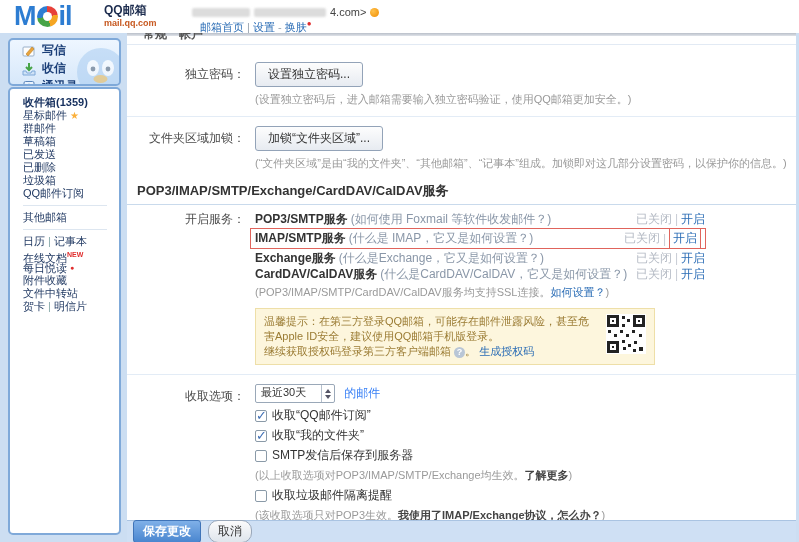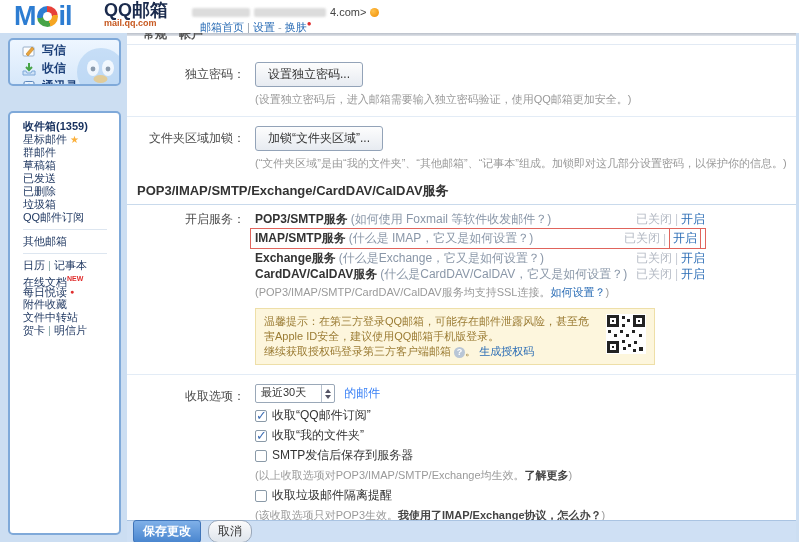--- a/index.html
+++ b/index.html
@@ -8,39 +8,39 @@
 
   
   .header { position:absolute; top:0; left:0; right:0; height:33px; background:#fff; }
   .logo { position:absolute; left:14px; top:1px; display:flex; align-items:center; }
   .logo-letter { font-size:27px; font-weight:bold; color:#2d7dd2; letter-spacing:-1px; }
   .logo-o { width:21px; height:21px; border-radius:50%; margin:0 1px;
     background:conic-gradient(#e7413a 0 22%, #f5a623 22% 45%, #47a447 45% 72%, #2d7dd2 72% 100%);
     position:relative; }
   .logo-o::after { content:""; position:absolute; left:6px; top:6px; width:9px; height:9px; background:#fff; border-radius:50%; }
   .brand { position:absolute; left:104px; top:4px; line-height:12px; }
-  .brand-name { font-size:18px; font-weight:bold; color:#1b2b4d; display:block; }
+  .brand-name { font-size:12px; font-weight:bold; color:#1b2b4d; display:block; }
   .brand-domain { font-size:9px; color:#c7581f; font-weight:bold; }
   .account-line { position:absolute; left:192px; top:6px; display:flex; align-items:center; gap:4px; }
   .blurb { height:9px; background:#dcdcdc; border-radius:2px; filter:blur(1px); display:inline-block; }
   .b1 { width:58px; } .b2 { width:72px; }
   .account-suffix { font-size:11px; color:#444; }
   .orange-badge { width:9px; height:9px; border-radius:50%; background:radial-gradient(circle at 35% 35%, #ffc24d, #f08c00); display:inline-block; }
   .hnav { position:absolute; left:200px; top:20px; font-size:11px; color:#9aa4b0; }
   .hnav a { color:#2a6cb5; text-decoration:none; }
   .rdot { color:#e02d2d; font-size:8px; vertical-align:super; line-height:0; }
 
   
   .side-top { position:absolute; left:8px; top:38px; width:113px; height:48px;
     border:2px solid #7fa9d9; border-radius:5px;
     background:linear-gradient(#eef6ff,#d7e8fa); overflow:hidden; }
   .side-top .penguin { position:absolute; right:-8px; top:6px; opacity:.55; }
   .side-action { display:flex; align-items:center; gap:6px; padding:3px 0 0 12px; height:18px;
     font-weight:bold; color:#1b3f78; font-size:12px; cursor:pointer; position:relative; }
-  .side-box { position:absolute; left:8px; top:111px; width:113px; bottom:7px;
+  .side-box { position:absolute; left:8px; top:87px; width:113px; bottom:7px;
     border:2px solid #7fa9d9; border-radius:5px; background:#fff; padding:7px 0 0 13px; }
   .fl { list-style:none; }
   .fl li { height:13px; line-height:13px; font-size:11px; color:#223a63; cursor:pointer; white-space:nowrap; }
   .fl li.bold { font-weight:bold; color:#16305e; }
   .fl .sep-line { height:1px; background:#dde6f0; margin:5px 12px 5px 0; cursor:default; }
   .star { color:#fbb03b; font-size:10px; }
   .new-badge { color:#e02d2d; font-size:7px; vertical-align:super; font-weight:bold; }
   .dot-badge { color:#e02d2d; font-size:7px; vertical-align:2px; }
   .fl .pipe { color:#8aa; }
 

